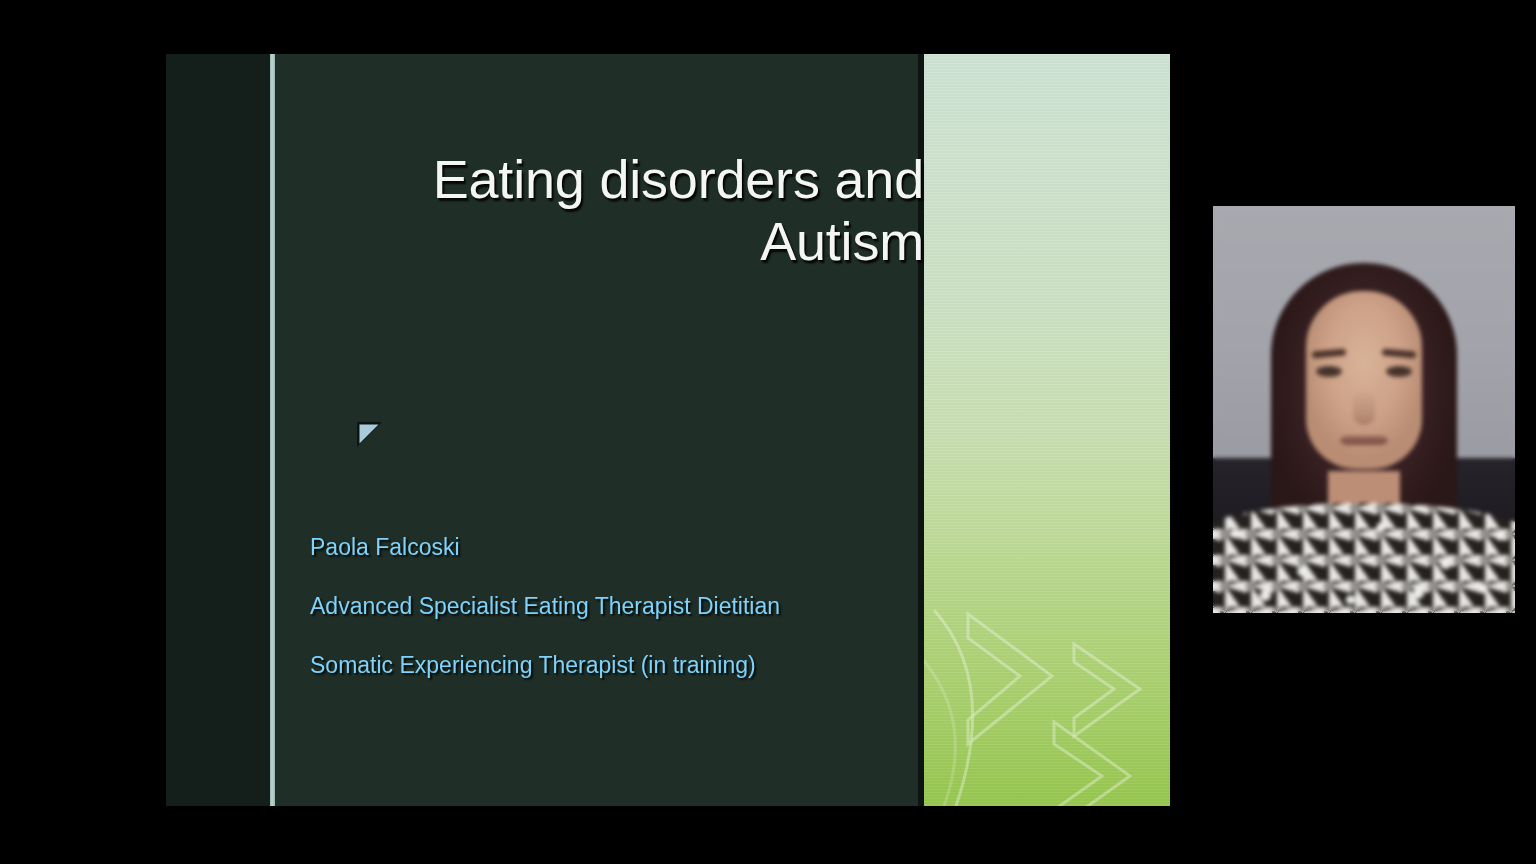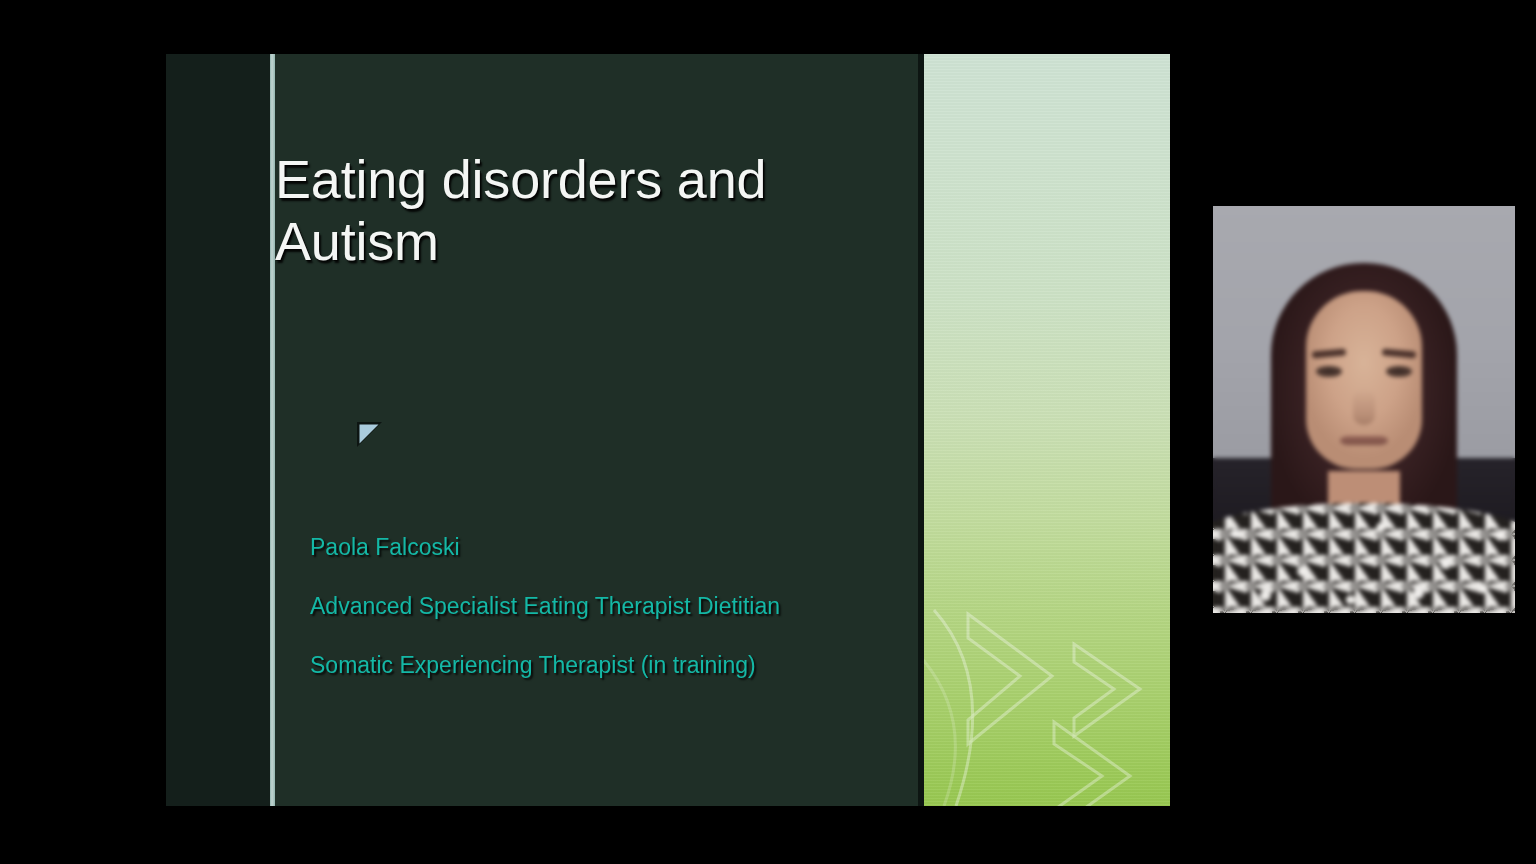--- a/index.html
+++ b/index.html
@@ -108,21 +108,21 @@
       rgba(0,0,0,0.02) 3px);
     pointer-events: none;
   }
 
   
   .slide-title {
     position: absolute;
     left: 109px;
     top: 95px;
     width: 649px;
-    text-align: left;
+    text-align: right;
     color: #f4f6f4;
     font-size: 54px;
     line-height: 1.14;
     font-weight: 400;
     letter-spacing: -0.2px;
     text-shadow: 2px 3px 2px rgba(0,0,0,0.85), 1px 1px 0 rgba(0,0,0,0.6);
     white-space: pre-line;
   }
 
   .bullet-marker {
@@ -133,21 +133,21 @@
     height: 29px;
   }
 
   .slide-credits {
     position: absolute;
     left: 144px;
     top: 480px;
     width: 640px;
   }
   .credit-line {
-    color: #14b8a6;
+    color: #7dd3fc;
     font-size: 23px;
     line-height: 1.18;
     font-weight: 400;
     margin: 0 0 32px 0;
     text-shadow: 2px 2px 2px rgba(0,0,0,0.8);
     white-space: nowrap;
   }
   .credit-line:last-child { margin-bottom: 0; }
 
   

